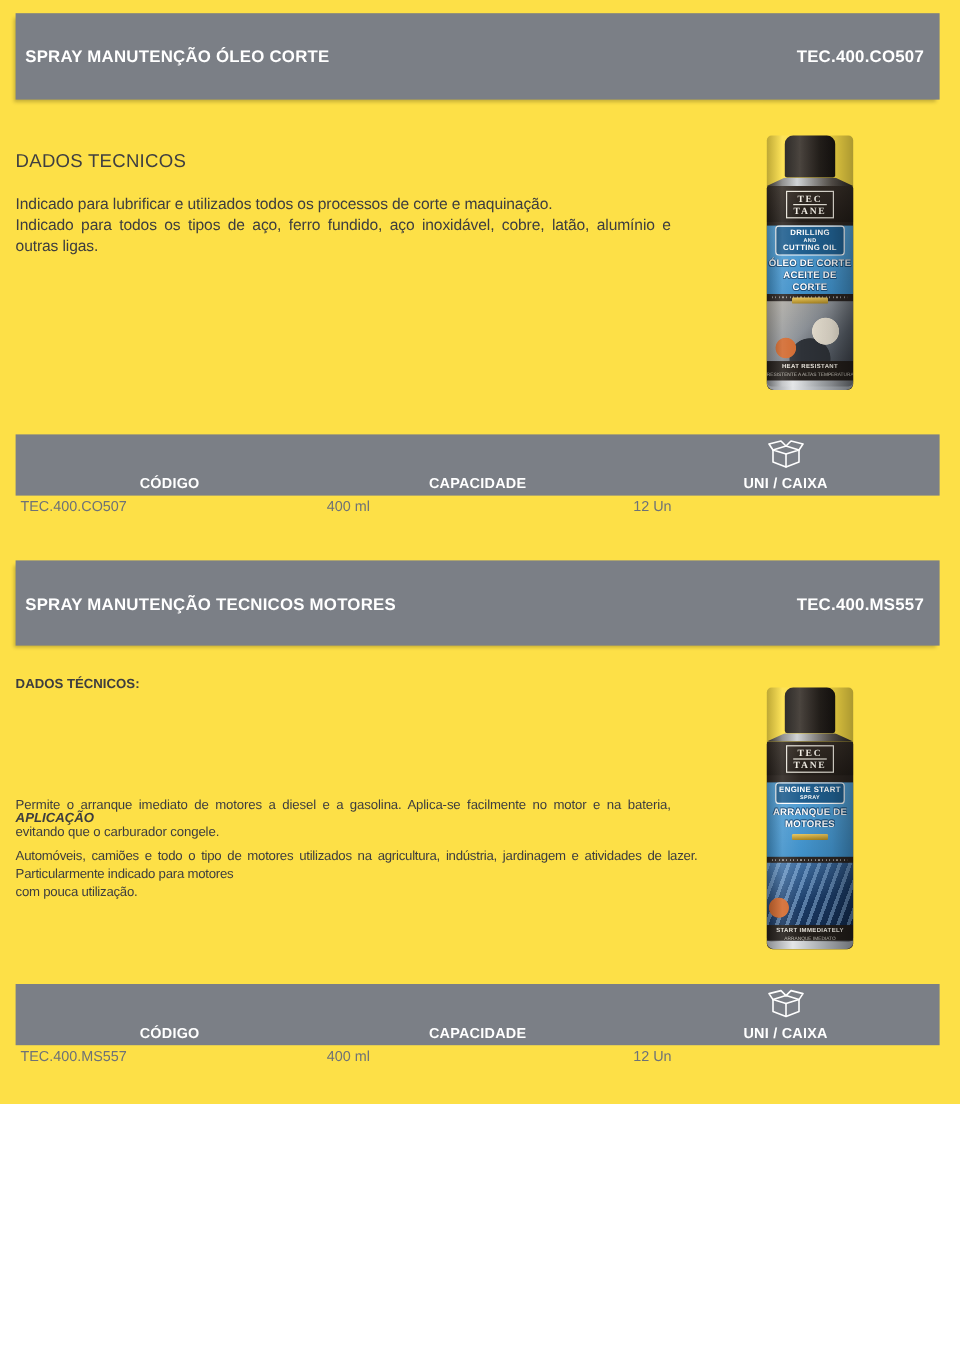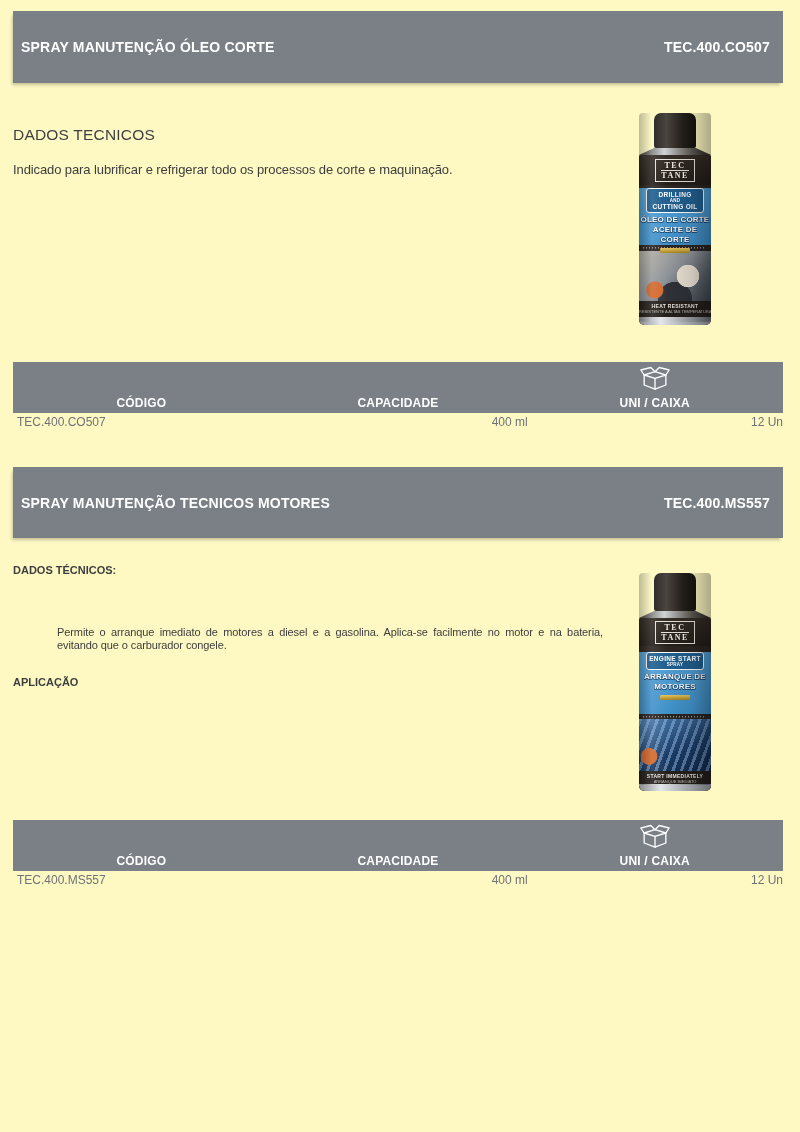--- a/index.html
+++ b/index.html
@@ -1,54 +1,54 @@
 <!DOCTYPE html>
 <html><head>
 <meta charset="utf-8">
 <style>
   * { margin:0; padding:0; box-sizing:border-box; }
   html,body { background:#ffffff; }
   .page {
-    position:relative; width:800px; height:1132px; background:#fef9c3;
+    position:relative; width:800px; height:920px; background:#fde047;
     font-family:"Liberation Sans", sans-serif; overflow:hidden;padding-left:44px;
   }
   
   .secbar {
     position:absolute; left:13px; width:770px; background:#7b7f86;
     display:flex; align-items:center; justify-content:space-between;
     padding:0 13px 0 8px;
     box-shadow:-2px 3px 3px -1px rgba(0,0,0,.22);
   }
   .secbar .title { color:#ffffff; font-weight:bold; font-size:14px; letter-spacing:.2px; }
   .secbar .code  { color:#ffffff; font-weight:bold; font-size:14px; letter-spacing:.2px; }
 
   
   .h-tech1 { position:absolute; left:13px; top:126px; font-size:15.5px; color:#3f3f41; letter-spacing:.2px; }
   .body1 {
     position:absolute; left:13px; top:161px; width:546px;
     font-size:13px; line-height:17.5px; color:#3d3d3f; text-align:justify; letter-spacing:-.1px;
   }
   .h-small { position:absolute; left:13px; font-size:11px; font-weight:bold; color:#3d3d3f; }
   .body2 {
-    position:absolute; left:13px; top:626px; width:546px;
-    font-size:11px; line-height:13px; color:#3d3d3f; text-align:justify; letter-spacing:-.1px;margin-left:44px;
+    position:absolute; left:13px; top:660px; width:546px;
+    font-size:11px; line-height:23px; color:#3d3d3f; text-align:justify; letter-spacing:-.1px;
   }
   .applines { position:absolute; left:13px; top:707px; width:560px; font-size:11px; line-height:15px; color:#3d3d3f; letter-spacing:-.2px; }
   .applines .stretch { word-spacing:2px; white-space:nowrap; }
 
   
   .ptable { position:absolute; left:13px; width:770px; }
   .ptable-head {
     background:#7b7f86; height:51px; display:flex;justify-content:space-between;
   }
   .pcol { flex:1 1 0; position:relative; display:flex; flex-direction:column; justify-content:flex-end; align-items:center; padding-bottom:3px; }
   .pcol .col-label { color:#ffffff; font-weight:bold; font-size:12px; letter-spacing:.2px; }
   .pcol .box-icon { position:absolute; top:3px; left:50%; transform:translateX(-50%); }
   .ptable-row { display:flex; height:18px; align-items:center; }
-  .pcell { flex:1 1 0; text-align:right; font-size:12px; color:#6e7277; }
+  .pcell { flex:1 1 0; text-align:left; font-size:12px; color:#6e7277; }
   .pcell.left { text-align:left; padding-left:4px; }
 
   
   .can { position:absolute; width:72px; }
   .can-shade { position:absolute; left:0; top:0; width:72px; height:100%; z-index:5; pointer-events:none;
     background:linear-gradient(90deg, rgba(0,0,0,.25) 0, rgba(255,255,255,.10) 18%, rgba(255,255,255,0) 40%, rgba(0,0,0,.12) 75%, rgba(0,0,0,.32) 100%);
     border-radius:4px; }
   .can-cap { margin:0 auto; width:42px; border-radius:7px 7px 2px 2px;
     background:linear-gradient(90deg,#1c1916,#4a443e 30%,#241f1b 70%,#15120f); }
   .can-shoulder { width:72px; height:7px;
@@ -97,21 +97,22 @@
 <div class="page">
 
   <div class="secbar" style="top:11px; height:72px;">
     <span class="title">SPRAY MANUTENÇÃO ÓLEO CORTE</span>
     <span class="code">TEC.400.CO507</span>
   </div>
 
   <div class="h-tech1">DADOS TECNICOS</div>
 
   <div class="body1">
-    <p>Indicado para lubrificar e refrigerar todo os processos de corte e maquinação.</p>
+    <p>Indicado para lubrificar e utilizados todos os processos de corte e maquinação.</p>
+    <p>Indicado para todos os tipos de aço, ferro fundido, aço inoxidável, cobre, latão, alumínio e outras ligas.</p>
   </div>
 
   <div class="can" style="left:639px; top:113px; height:209px;">
     <div class="can-cap" style="height:35px;"></div>
     <div class="can-shoulder"></div>
     <div class="can-body">
       <div class="brand-band" style="height:30px;">
         <div class="brand-box">
           <span>TEC</span>
           <span>TANE</span>
@@ -170,22 +171,27 @@
     <span class="title">SPRAY MANUTENÇÃO TECNICOS MOTORES</span>
     <span class="code">TEC.400.MS557</span>
   </div>
 
   <div class="h-small" style="top:564px;">DADOS TÉCNICOS:</div>
 
   <div class="body2">
     <p>Permite o arranque imediato de motores a diesel e a gasolina. Aplica-se facilmente no motor e na bateria, evitando que o carburador congele.</p>
   </div>
 
-  <div class="h-small" style="top:676px;">APLICAÇÃO</div>
-
+  <div class="h-small" style="top:676px;font-style:italic;">APLICAÇÃO</div>
+
+  <div class="applines">
+    <div class="stretch">Automóveis, camiões e todo o tipo de motores utilizados na agricultura, indústria, jardinagem e atividades de lazer.</div>
+    <div>Particularmente indicado para motores</div>
+    <div>com pouca utilização.</div>
+  </div>
 
   <div class="can" style="left:639px; top:573px; height:212px;">
     <div class="can-cap" style="height:38px;"></div>
     <div class="can-shoulder"></div>
     <div class="can-body">
       <div class="brand-band" style="height:28px;">
         <div class="brand-box">
           <span>TEC</span>
           <span>TANE</span>
         </div>

